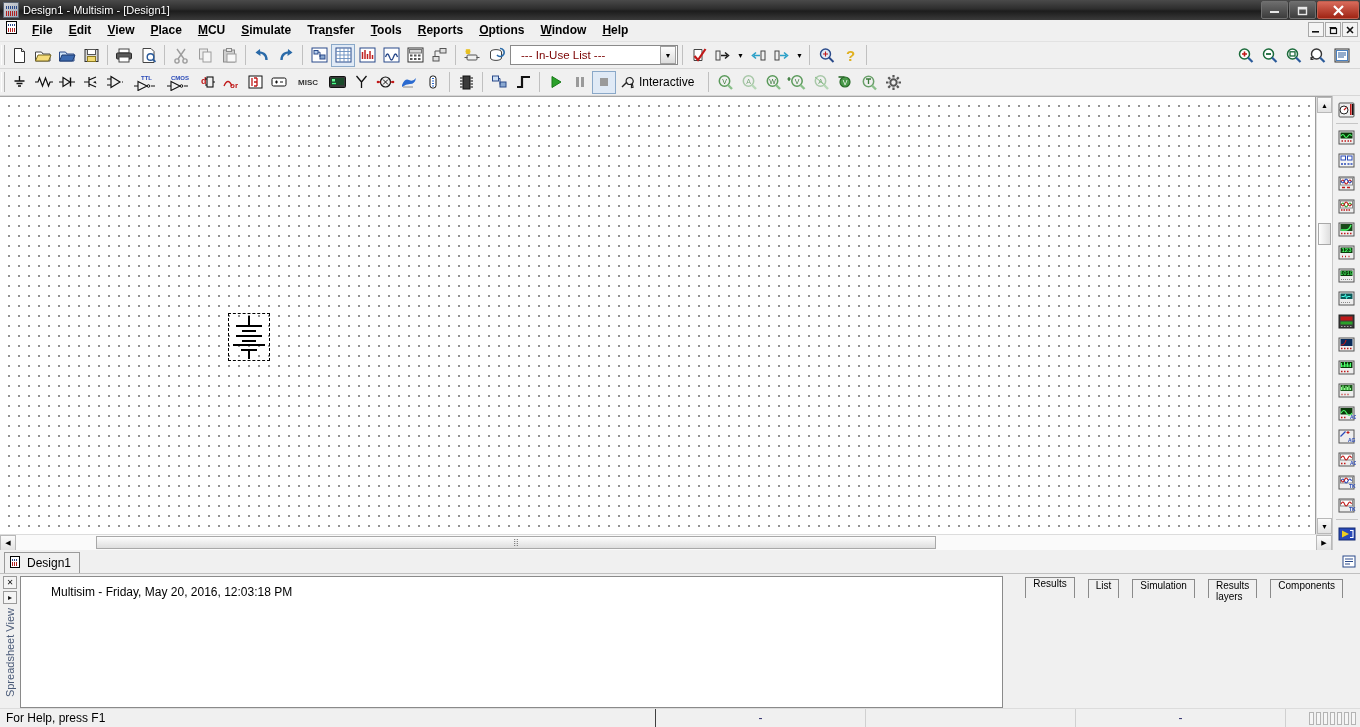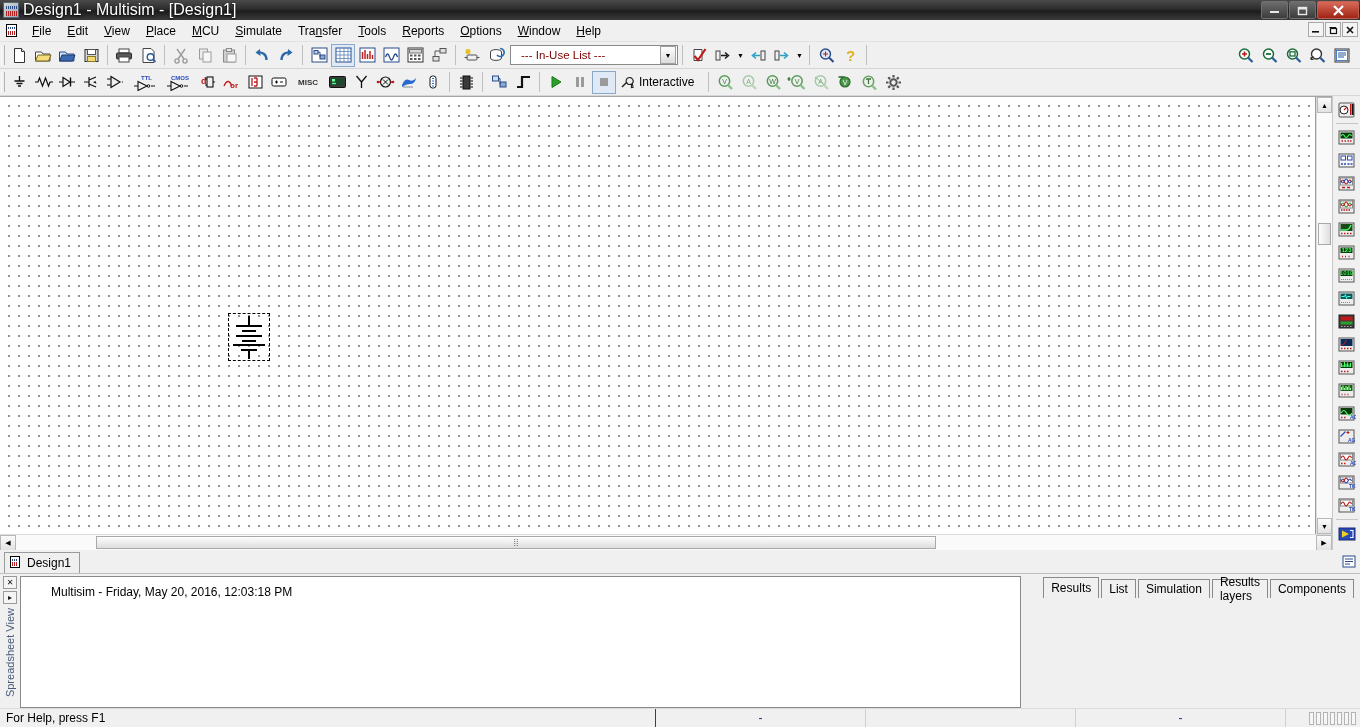--- a/index.html
+++ b/index.html
@@ -23,37 +23,38 @@
   }
   .title-icon::before{
     content:""; position:absolute; left:2px; top:3px; width:11px; height:3px;
     background:repeating-linear-gradient(to right,#2a4a8a 0 1px,transparent 1px 2px);
   }
   .title-icon::after{
     content:""; position:absolute; left:2px; top:8px; width:11px; height:5px;
     background:repeating-linear-gradient(to right,#b02020 0 1px,transparent 1px 2px);
   }
   .title-text{
-    color:#fff; font-size:16px; text-shadow:0 1px 2px #000; white-space:nowrap;
+    color:#fff; font-size:11px; text-shadow:0 1px 2px #000; white-space:nowrap;
   }
   .winbtns{ position:absolute; right:0; top:0; display:flex; height:20px; }
   .winbtn{
     width:27px; height:18px; margin-top:1px; margin-right:1px;
     background:linear-gradient(to bottom,#6d6d6d,#3c3c3c);
     border:1px solid #707070; border-radius:2px;
     display:flex; align-items:center; justify-content:center;
     color:#e8e8e8; font-size:11px; line-height:1;
   }
   .winbtn.close{ background:linear-gradient(to bottom,#d86a5a,#a02414); border-color:#c06050; width:42px;}
 
   
   .menubar{
     height:22px; flex:0 0 22px; background:#f0f0f0;
-    display:flex; align-items:center; position:relative;
+    display:flex; position:relative;
     border-bottom:1px solid #e2e2e2;
+    font-weight:bold;
   }
   .mdi-doc-icon{
     width:16px; height:16px; margin:0 4px 0 4px; position:relative; flex:0 0 16px;
   }
   .mdi-doc-icon .pg{
     position:absolute; left:2px; top:1px; width:11px; height:13px;
     background:#fff; border:1px solid #000;
   }
   .mdi-doc-icon .pg::before{
     content:""; position:absolute; left:1px; top:2px; width:7px; height:2px;
@@ -202,23 +203,23 @@
     font-size:11px; color:#4a5a78; margin-top:2px; white-space:nowrap;
     letter-spacing:0px;
   }
   .sscontent{ flex:1 1 auto; display:flex; flex-direction:row; padding:2px 4px 0 0; min-width:0;}
   .sslist{
     flex:1 1 auto; background:#fff; border:1px solid #8a8a8a; padding:8px 0 0 30px;
     font-size:12px; overflow:hidden;
   }
   .sstabs{ height:22px; flex:0 0 22px; display:flex; align-items:flex-end; padding-left:22px; }
   .sstab{
-    height:19px; padding:0 7px; display:flex; align-items:center;
+    height:19px; padding:0 7px; display:flex; 
     border:1px solid #8a8a8a; border-bottom:none; background:#f0f0f0;
-    font-size:12px; margin-right:2px;
+    font-size:10px; margin-right:13px;
   }
   .sstab.active{ background:#f0f0f0; height:21px; font-weight:normal; border-bottom:none;}
 
   
   .statusbar{
     flex:0 0 19px; height:19px; background:#f0f0f0; display:flex; align-items:center;
     border-top:1px solid #dcdcdc; font-size:12px;
   }
   .st-cell{ height:19px; display:flex; align-items:center; padding:0 6px; border-right:1px solid #d0d0d0;}
   .st-main{ flex:1 1 auto; border-right:1px solid #404040; }

